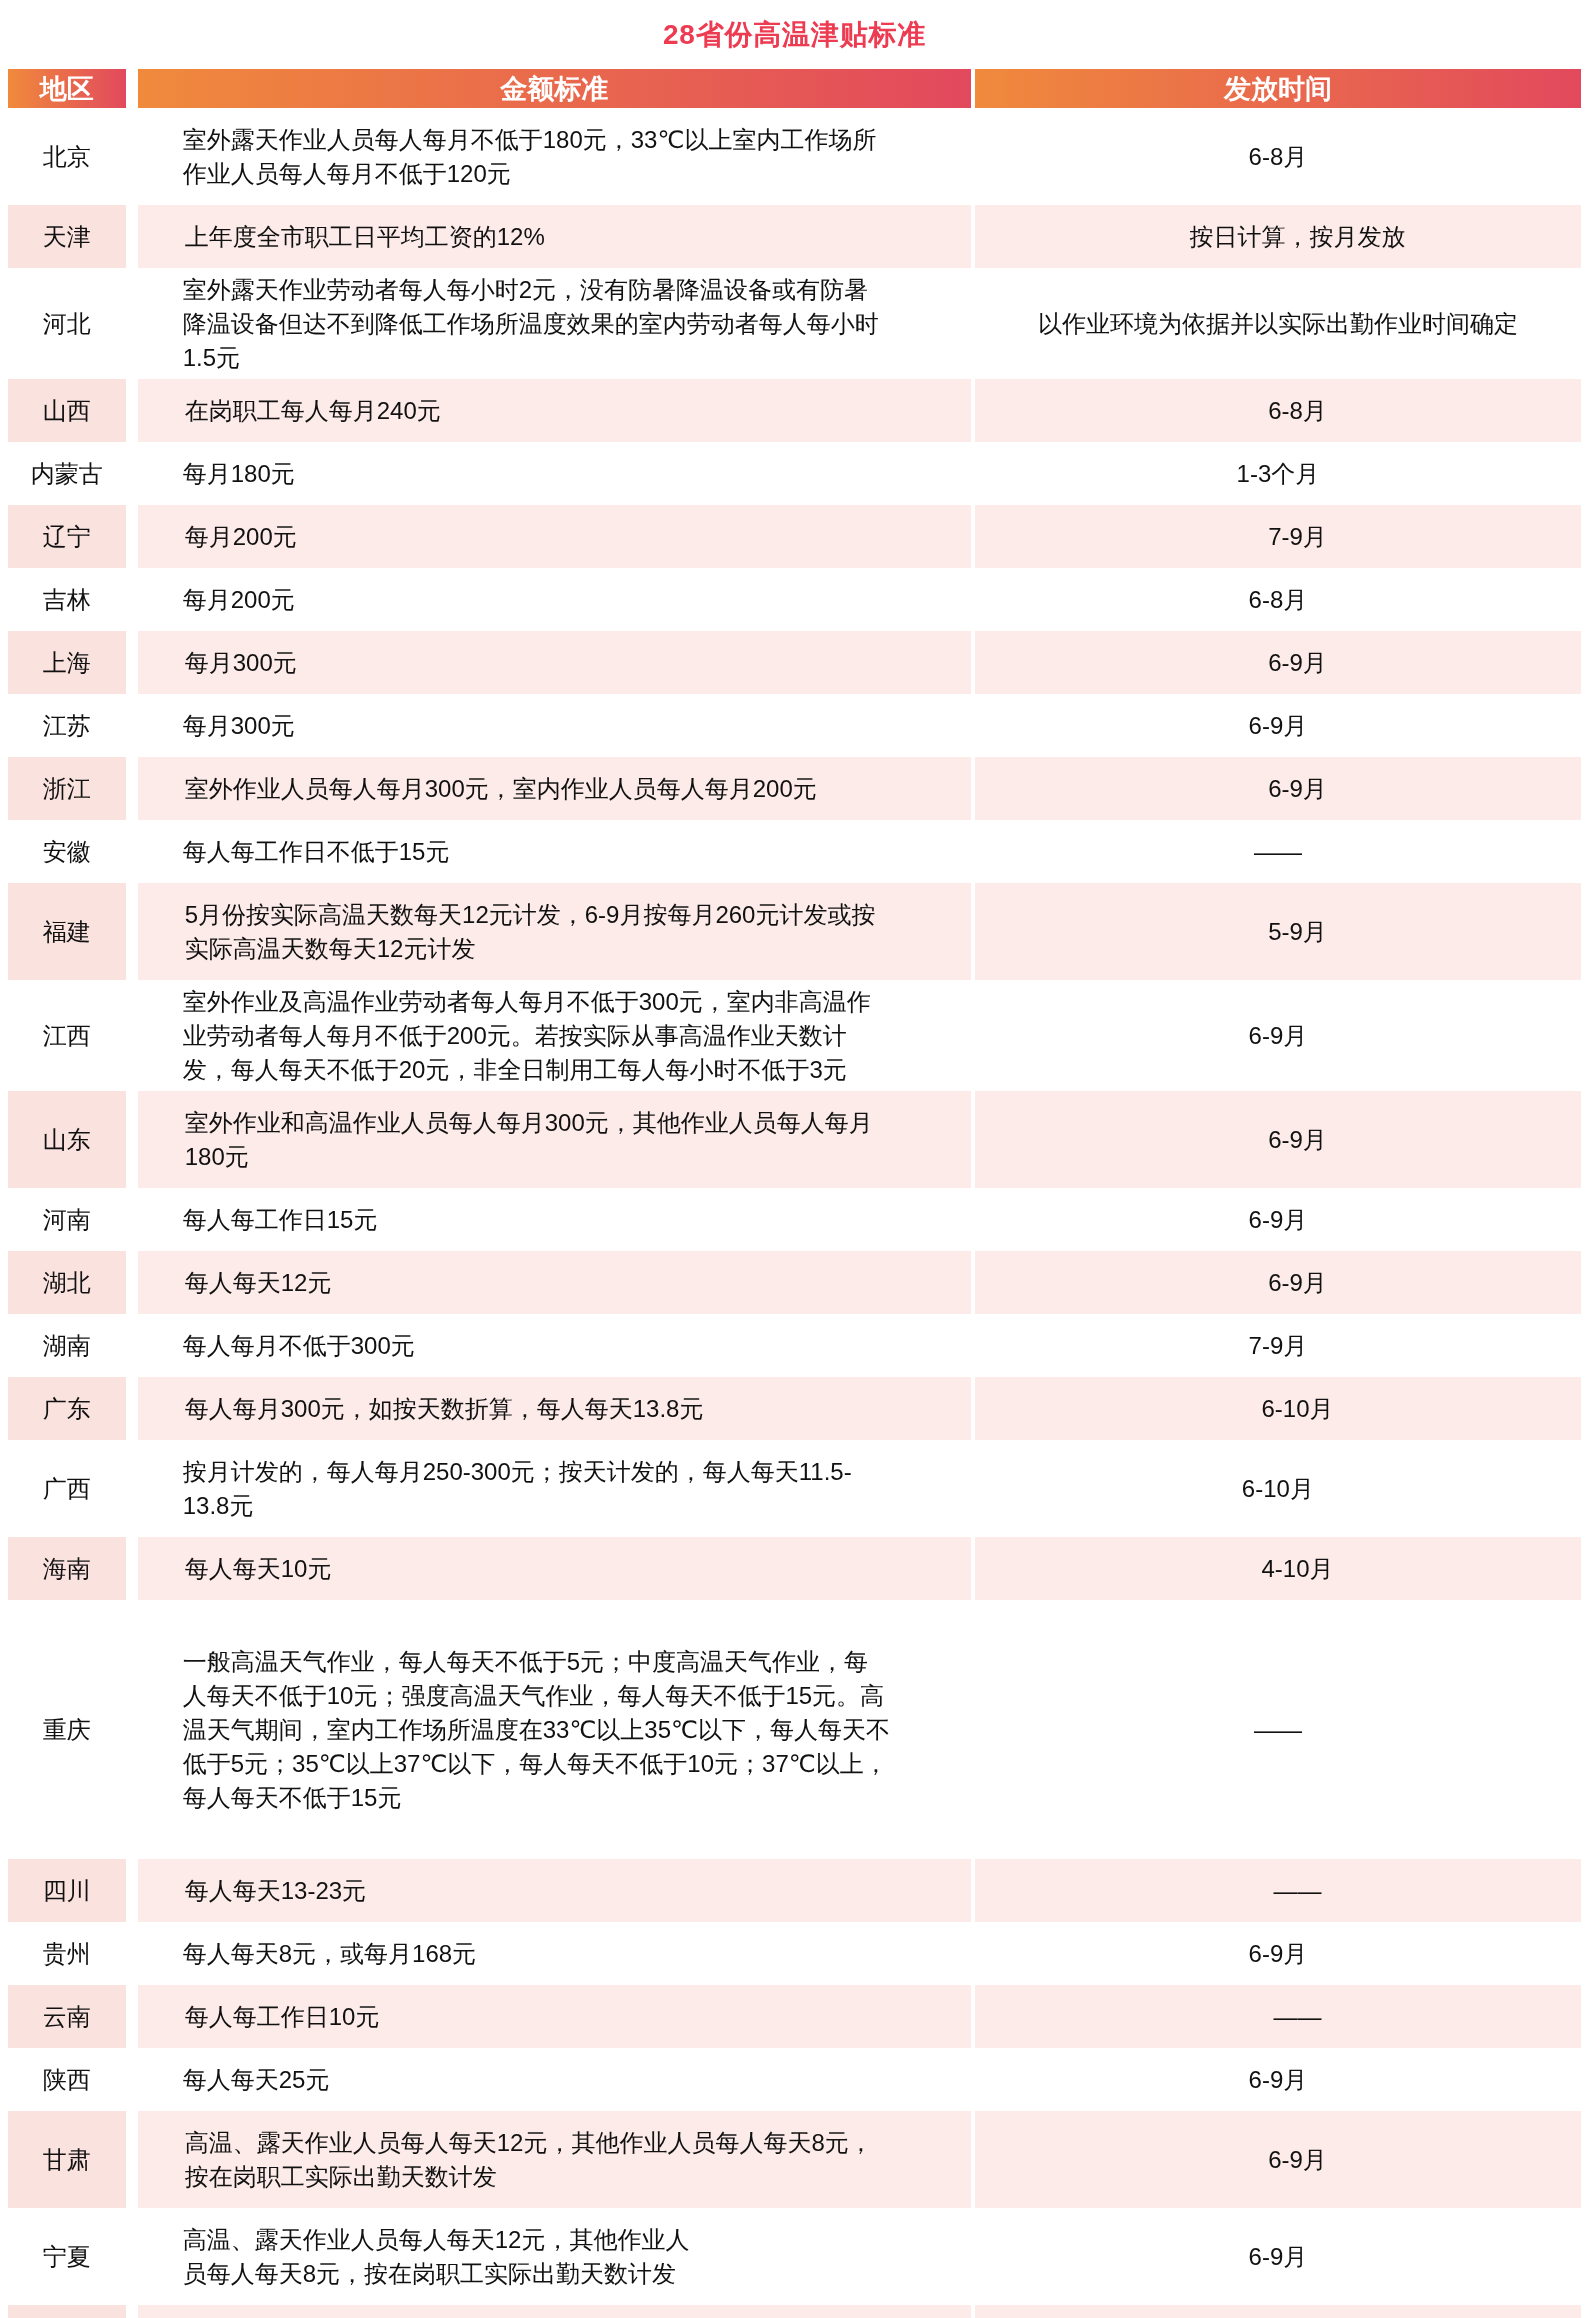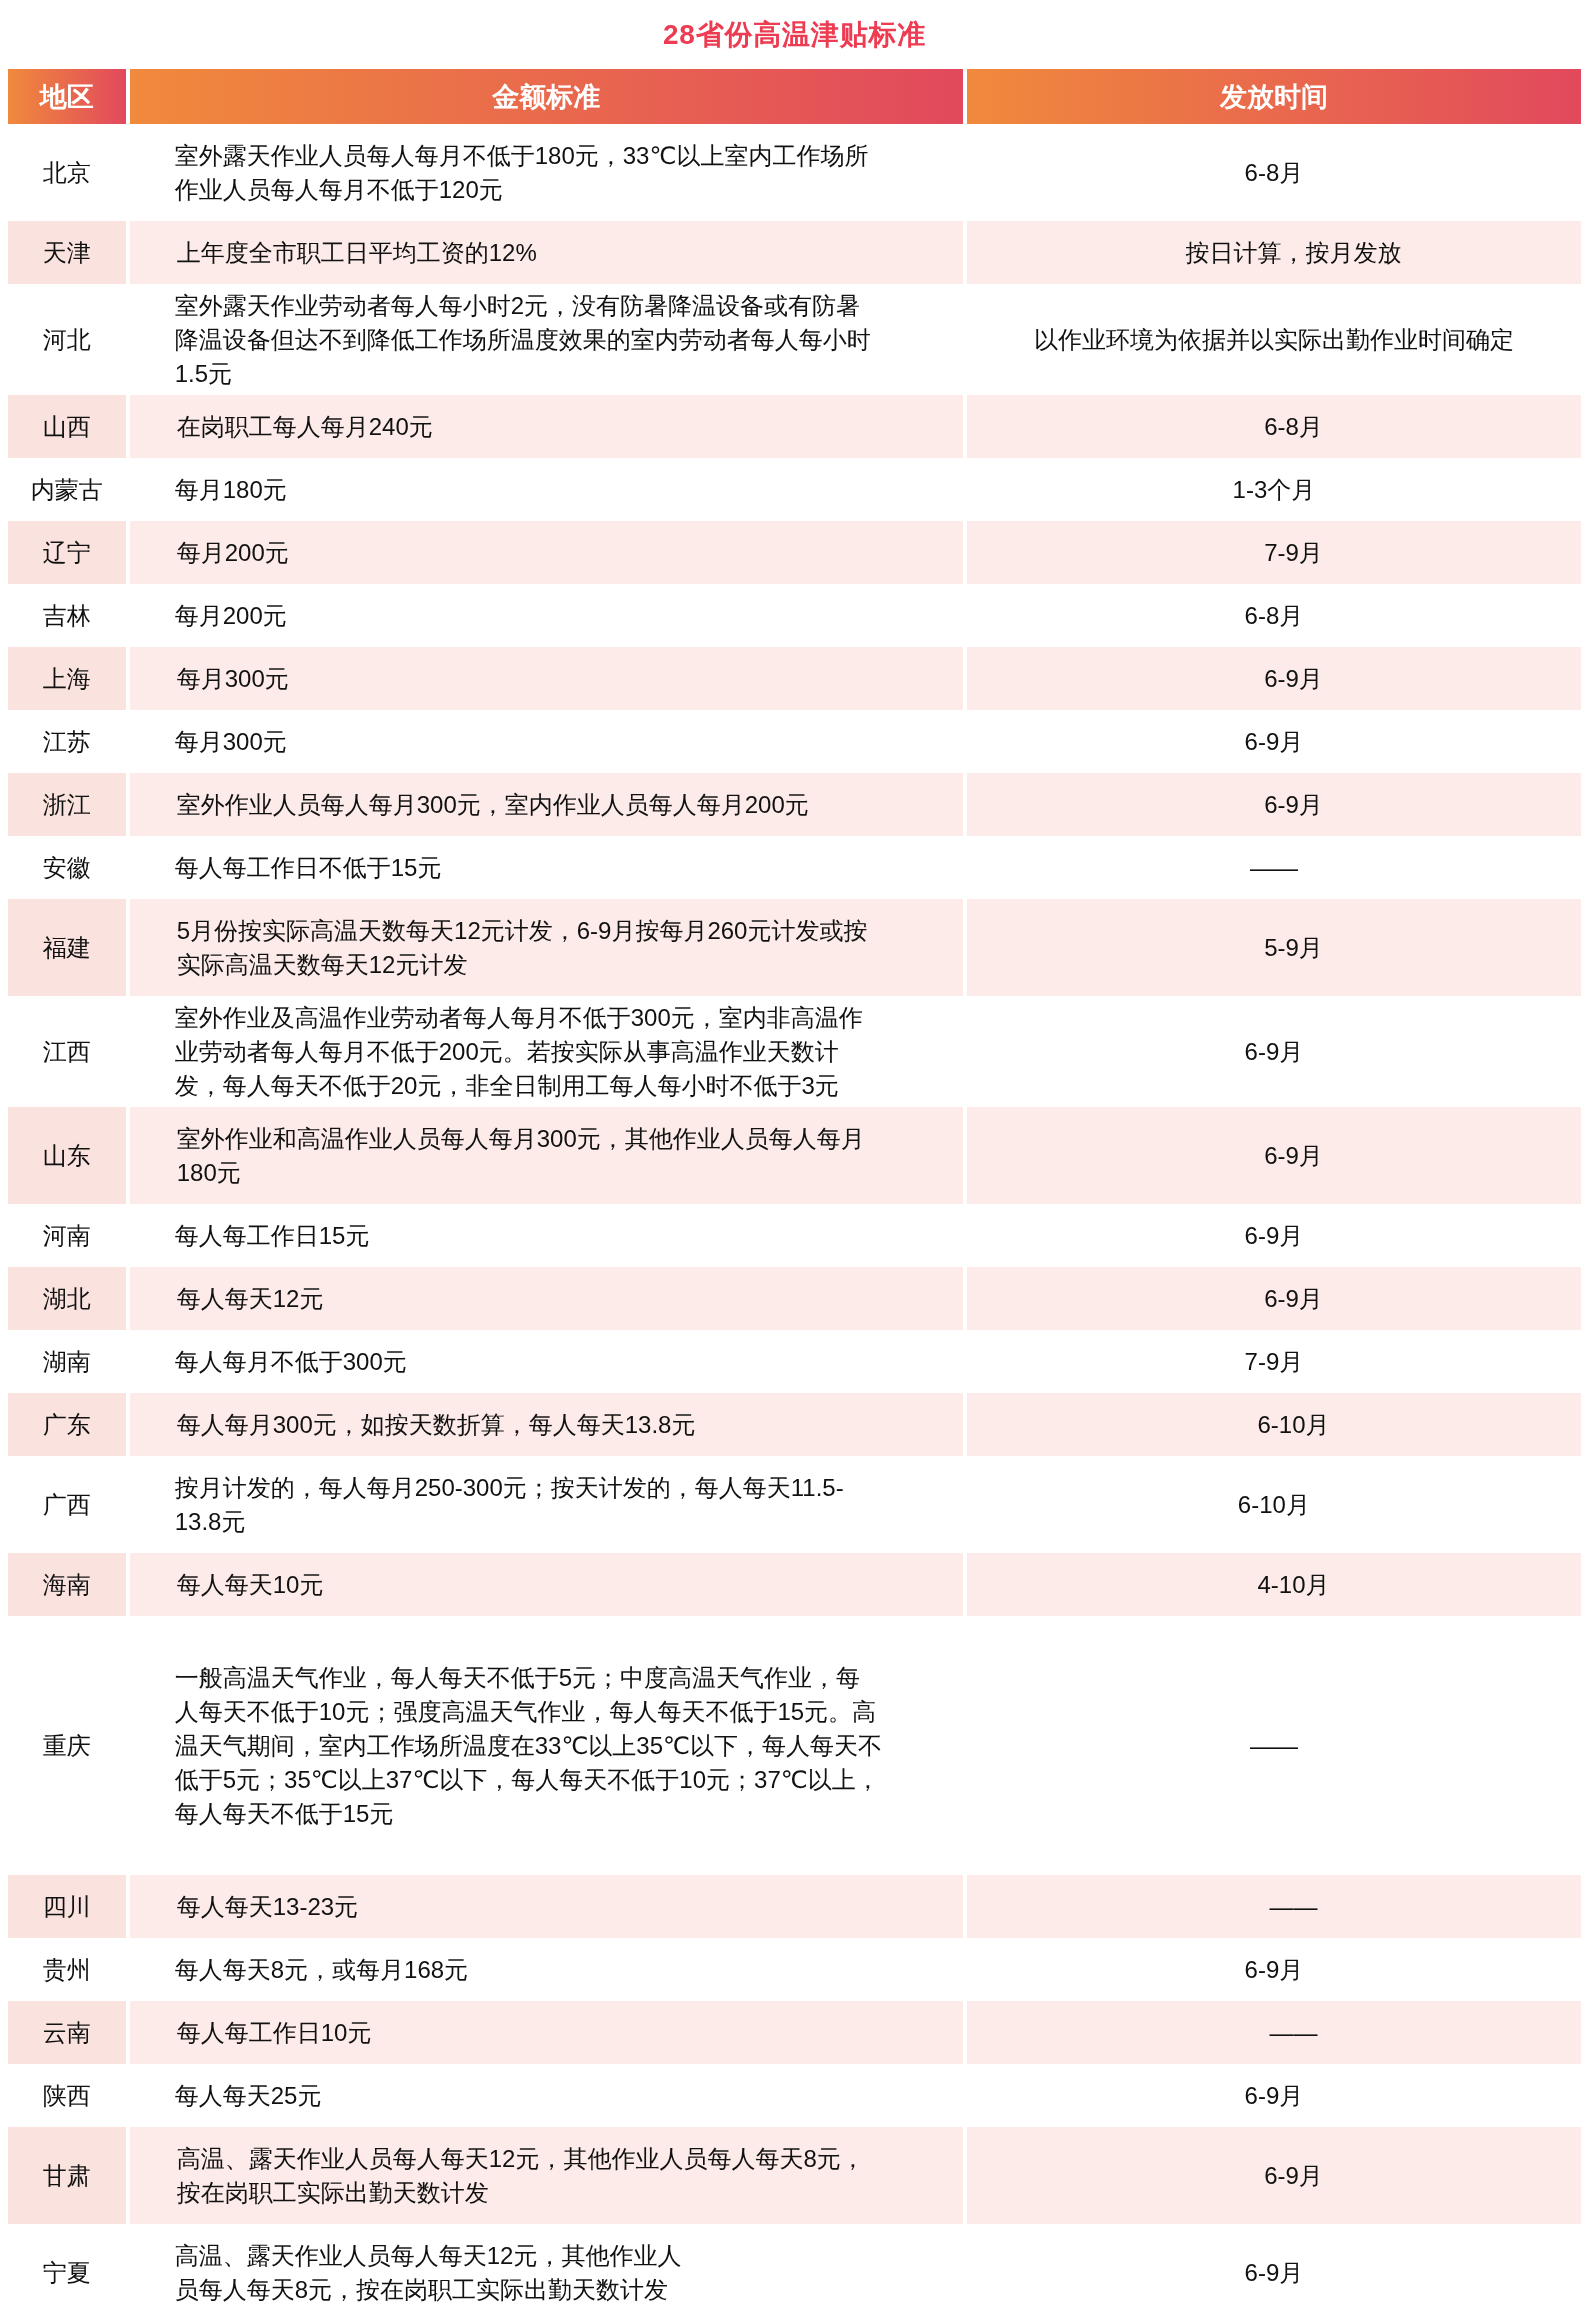--- a/index.html
+++ b/index.html
@@ -22,24 +22,24 @@
     font-size:28px;font-weight:bold;color:var(--title-color);letter-spacing:0.8px;
   }
   .row{display:flex;gap:3.9px;}
   .cell{
     display:flex;align-items:center;justify-content:center;
     font-size:24px;line-height:34px;
   }
   .c-region{flex:0 0 118px;text-align:center;}
   .c-standard{
     flex:0 0 833px;justify-content:flex-start;text-align:left;
-    padding:7.8px 15.7px 7.8px 45px;white-space:pre-line;
+    padding:7.8px 15.7px 7.8px 45px;white-space:pre-line;margin-left:8px;
   }
   .c-time{flex:1 1 auto;text-align:center;padding:0 7.8px;}
-  .header{height:55px;}
+  .header{height:39px;}
   .header .cell{
     background:linear-gradient(90deg,var(--hdr-from) 0%,var(--hdr-to) 100%);
     color:#ffffff;font-weight:bold;font-size:27px;
   }
   .header .c-standard{justify-content:center;text-align:center;padding:0;white-space:normal;}
   .row.white .cell{background:#ffffff;}
   .row.pink .c-region{background:var(--pink-dark);}
   .row.pink .c-standard,.row.pink .c-time{background:var(--pink);padding-left:47px;}
   .h1{height:63px;}
   .h2{height:97px;}

